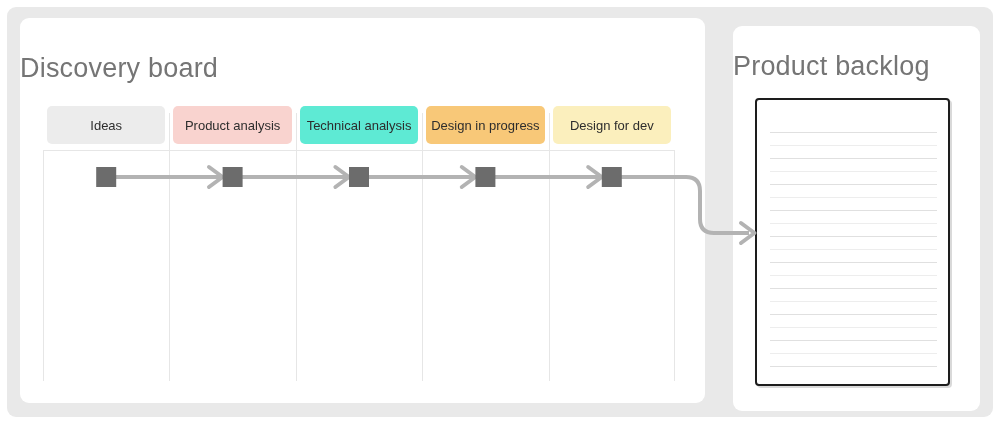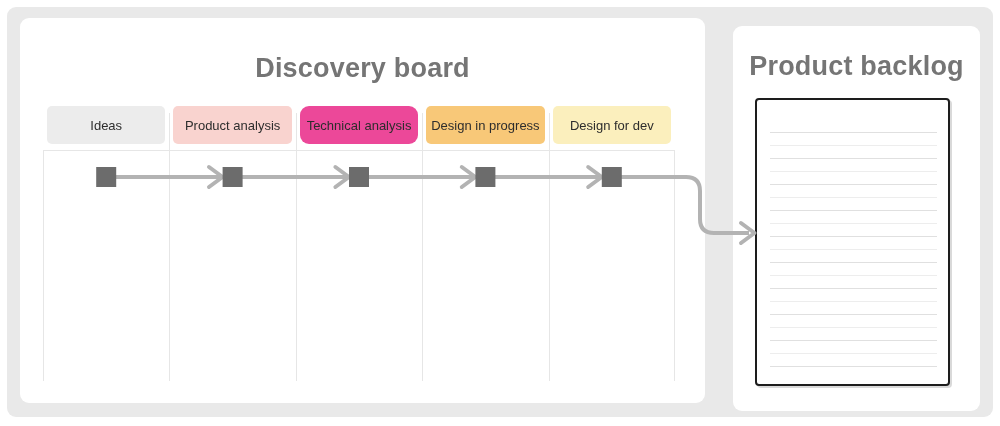--- a/index.html
+++ b/index.html
@@ -11,21 +11,21 @@
   .outer-bg{
     position:absolute;left:7px;top:7px;width:986px;height:410px;
     background:#e9e9e9;border-radius:9px;
   }
   .card{
     position:absolute;background:#ffffff;border-radius:9px;
   }
   .card.left{left:20px;top:18px;width:685px;height:385px;}
   .card.right{left:733px;top:18px;width:247px;height:385px;margin-top:8px;}
   .panel-title{
-    margin:0;text-align:center;font-size:27px;font-weight:700;
+    margin:0;font-size:27px;font-weight:400;
     color:#757575;letter-spacing:.2px;line-height:28px;
   }
   .card.left .panel-title{margin-top:36px;}
   .card.right .panel-title{margin-top:26px;}
 
   
   .board{position:absolute;left:23px;top:88px;width:632px;height:275px;}
   .headers{display:flex;height:38px;}
   .chip{
     flex:1;margin:0 4px;border-radius:5px;display:flex;
@@ -62,21 +62,21 @@
   <section class="card left">
     <h1 class="panel-title">Discovery board</h1>
     <div class="board">
       <div class="headers" id="headers">
           <div class="chip" style="background: rgb(236, 236, 236);">
             <span class="chip-label">Ideas</span>
           </div>
           <div class="chip" style="background: rgb(249, 211, 207);">
             <span class="chip-label">Product analysis</span>
           </div>
-          <div class="chip" style="background: #ec4899; border-radius: 9px;">
+          <div class="chip" style="background: #5eead4;">
             <span class="chip-label">Technical analysis</span>
           </div>
           <div class="chip" style="background: rgb(248, 200, 120);">
             <span class="chip-label">Design in progress</span>
           </div>
           <div class="chip" style="background: rgb(251, 239, 189);">
             <span class="chip-label">Design for dev</span>
           </div>
         </div>
 

